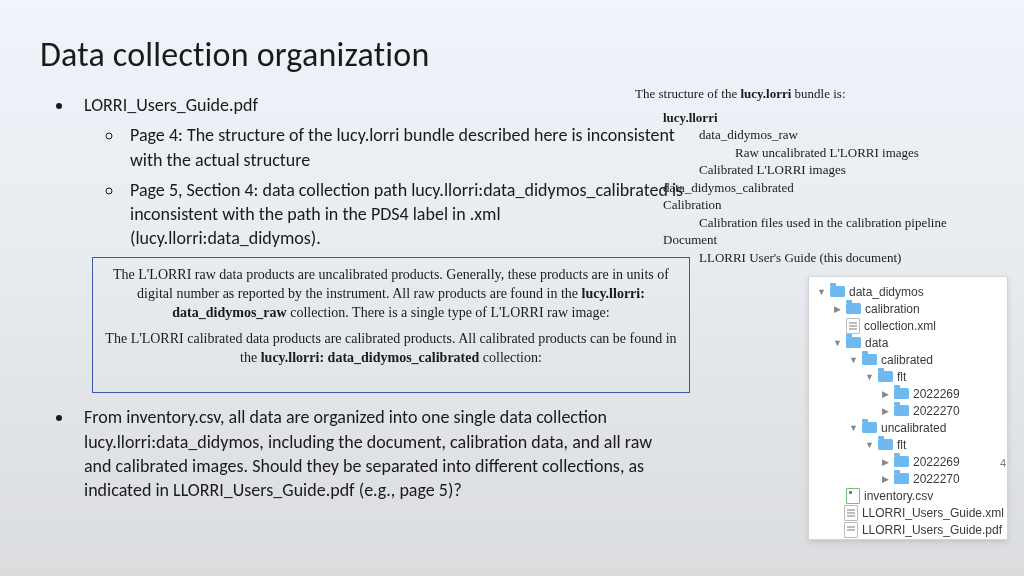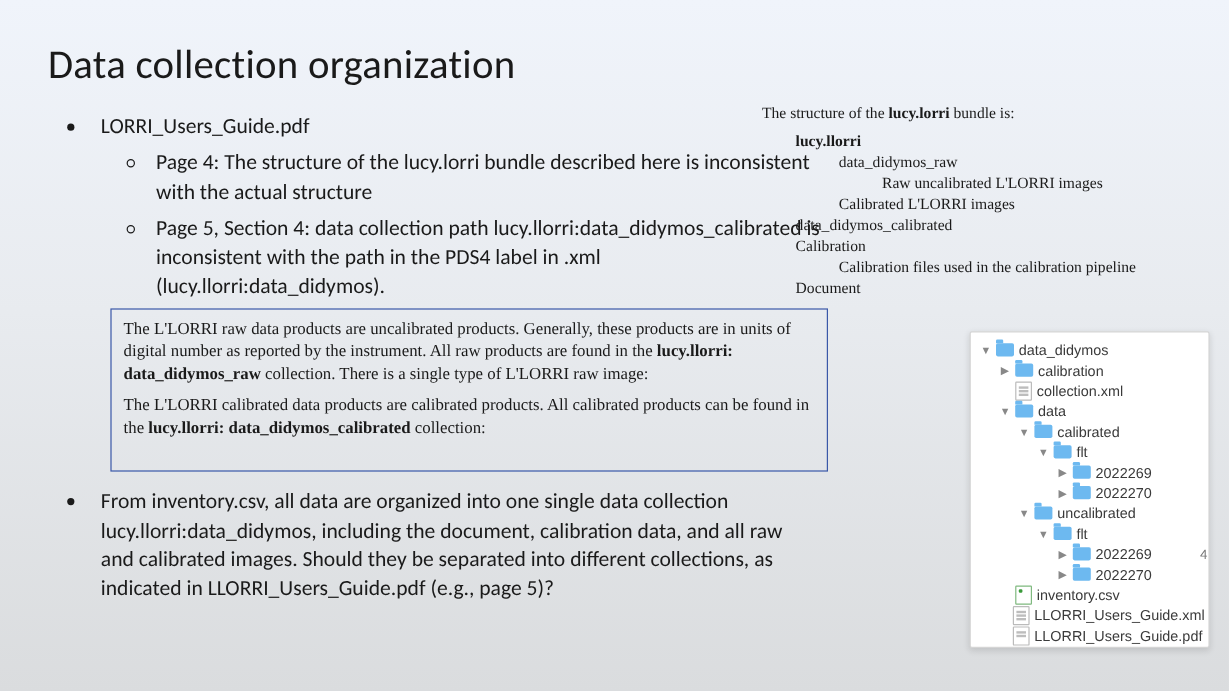--- a/index.html
+++ b/index.html
@@ -15,21 +15,21 @@
   .two-col{display:flex;gap:10px;}
   .left{flex:0 0 590px;}
   .snippet{position:absolute;margin-top:31px;}
   .bundle-snip{top:54px;left:635px;width:370px;font-family:Georgia,'Times New Roman',serif;font-size:13px;line-height:1.35;}
   .bundle-snip .head{margin-bottom:6px;}
   .bundle-snip b{font-weight:700;}
   .bundle-snip .row{white-space:pre;}
   .ind1{padding-left:28px;}
   .ind2{padding-left:64px;}
   .excerpt-box{border:1px solid #3a58a8;padding:8px 10px;width:576px;margin:2px 0 12px 52px;
-    font-family:Georgia,'Times New Roman',serif;font-size:14px;line-height:1.35;}
+    font-family:Georgia,'Times New Roman',serif;font-size:14px;line-height:1.35;text-align:center;}
   .excerpt-box p{margin:0 0 8px 0;}
   .excerpt-box p:last-child{margin-bottom:16px;}
   .second-bullet{max-width:590px;}
   .page-num{position:absolute;right:18px;bottom:10px;font-size:12px;color:#777;}
   
   .filetree{position:absolute;top:276px;left:808px;width:198px;height:250px;
     background:#fff;border:1px solid #d5d5d5;border-radius:2px;
     font-family:"Helvetica Neue",Arial,sans-serif;font-size:12px;color:#3a3a3a;
     box-shadow:0 2px 5px rgba(0,0,0,.12);padding:6px 0;}
   .ft-row{display:flex;align-items:center;height:17px;padding:0 6px;gap:4px;white-space:nowrap;}
@@ -84,20 +84,21 @@
       <span>The structure of the </span><b>lucy.lorri</b><span> bundle is:</span>
     </div>
     <div class="row ind1"><b>lucy.llorri</b></div>
     <div class="row ind2">data_didymos_raw</div>
     <div class="row" style="padding-left:100px">Raw uncalibrated L'LORRI images</div>
     <div class="row ind2">Calibrated L'LORRI images</div>
     <div class="row ind1">data_didymos_calibrated</div>
     <div class="row ind1">Calibration</div>
     <div class="row ind2">Calibration files used in the calibration pipeline</div>
     <div class="row ind1">Document</div>
+    <div class="row ind2">LLORRI User's Guide (this document)</div>
   </div>
 
   <div class="filetree">
     <div class="ft-row d1">
         <span class="tri">▼</span>
         <span class="folder"></span>
         <span>data_didymos</span>
       </div>
     <div class="ft-row d2">
         <span class="tri">▶</span>

